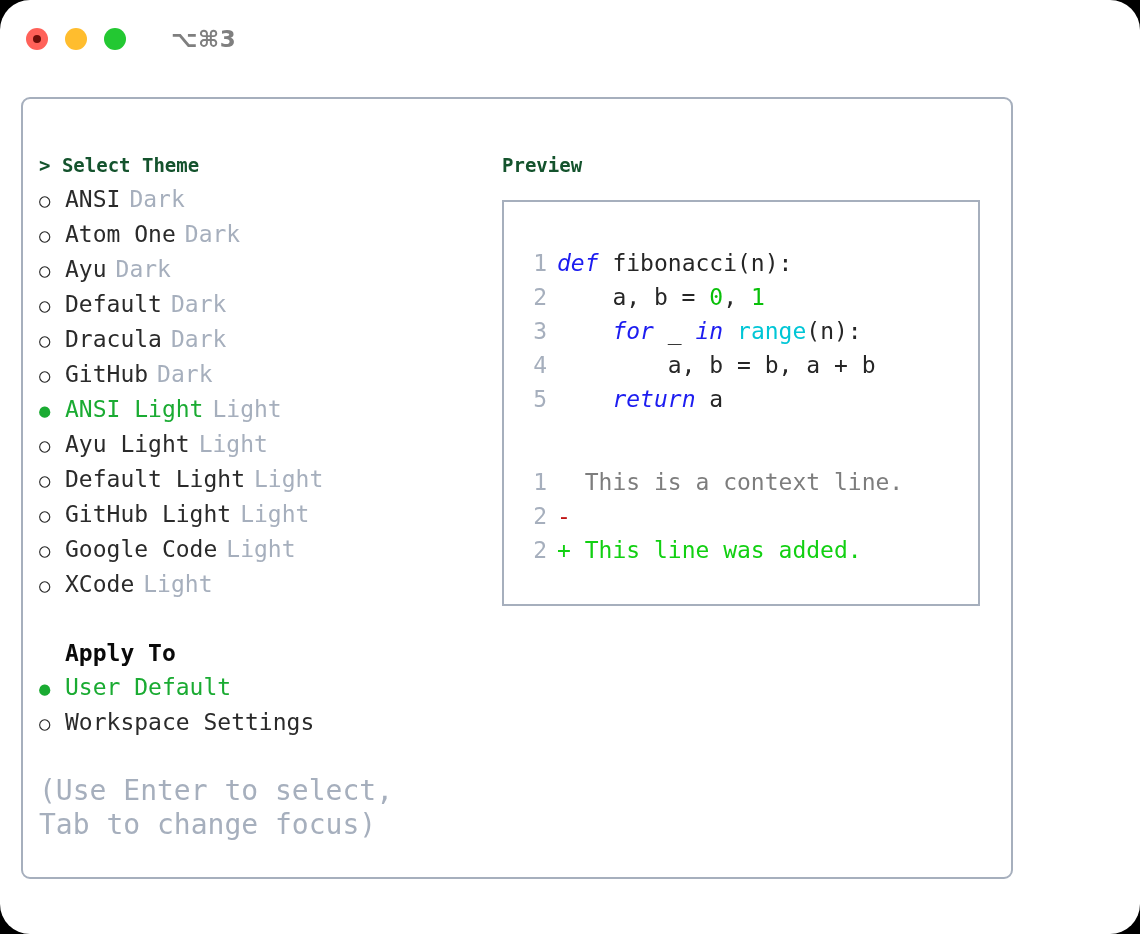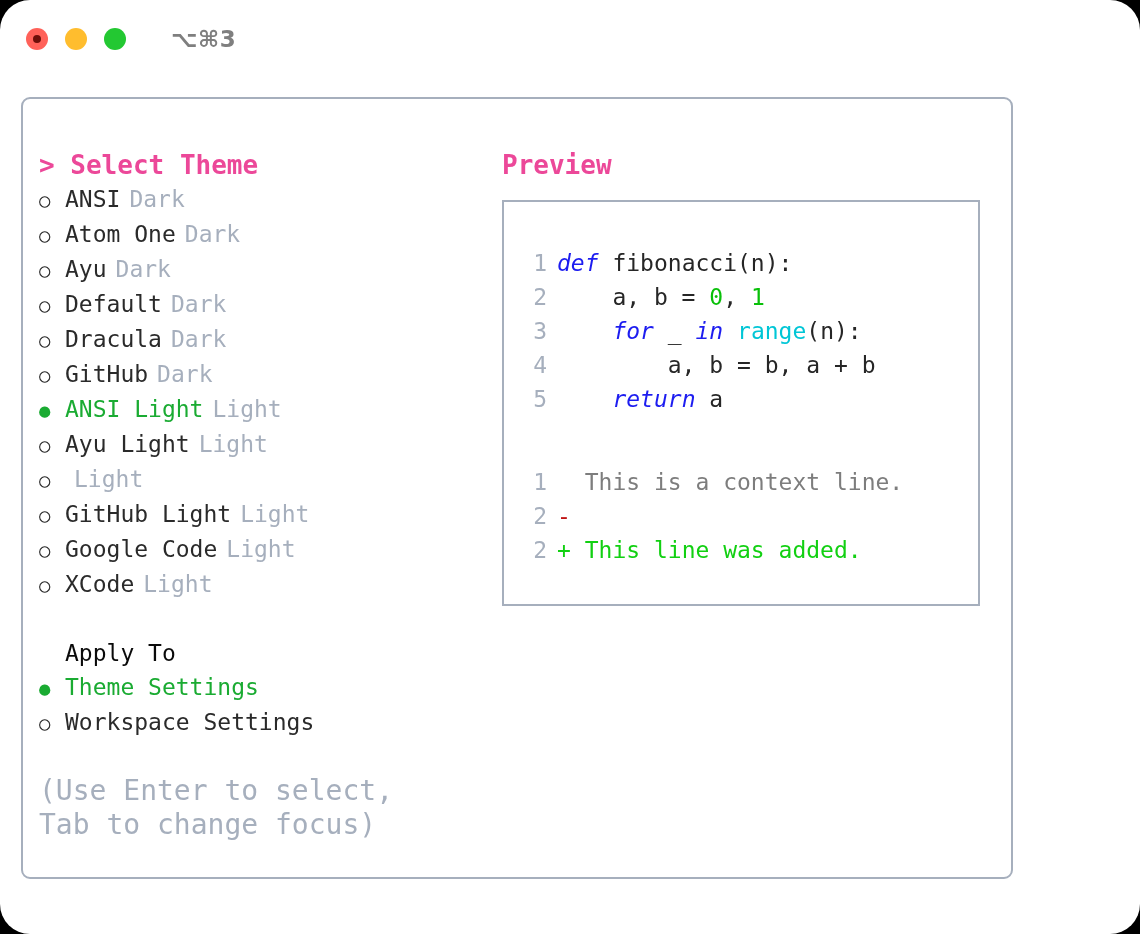--- a/index.html
+++ b/index.html
@@ -89,23 +89,23 @@
   }
 
   
   .left-col {
     position: absolute;
     left: 16px;
     top: 49px;
     width: 440px;
   }
   .heading {
-    font-size: 26px;
+    font-size: 19px;
     font-weight: bold;
-    color: #ec4899;
+    color: #14532d;
     line-height: 34px;
     white-space: pre;
   }
   .list { margin: 0; padding: 0; list-style: none; }
   .row {
     display: flex;
     align-items: baseline;
     line-height: 34px;
     font-size: 23px;
     white-space: pre;
@@ -124,20 +124,21 @@
     margin-left: 9px;
   }
 
   .section-gap { height: 34px; }
   .apply-heading {
     font-size: 23px;
     color: #0a0a0a;
     line-height: 34px;
     padding-left: 26px;
     white-space: pre;
+    font-weight: bold;
   }
   .hint {
     margin-top: 34px;
     font-size: 28px;
     line-height: 34px;
     color: #a6afbd;
     width: 400px;
   }
 
   
@@ -200,32 +201,32 @@
 
         <ul class="list" id="theme-list">
             <li class="row"><span class="bullet">○</span><span class="row-label">ANSI</span><span class="row-tag">Dark</span></li>
             <li class="row"><span class="bullet">○</span><span class="row-label">Atom One</span><span class="row-tag">Dark</span></li>
             <li class="row"><span class="bullet">○</span><span class="row-label">Ayu</span><span class="row-tag">Dark</span></li>
             <li class="row"><span class="bullet">○</span><span class="row-label">Default</span><span class="row-tag">Dark</span></li>
             <li class="row"><span class="bullet">○</span><span class="row-label">Dracula</span><span class="row-tag">Dark</span></li>
             <li class="row"><span class="bullet">○</span><span class="row-label">GitHub</span><span class="row-tag">Dark</span></li>
             <li class="row selected"><span class="bullet">●</span><span class="row-label">ANSI Light</span><span class="row-tag">Light</span></li>
             <li class="row"><span class="bullet">○</span><span class="row-label">Ayu Light</span><span class="row-tag">Light</span></li>
-            <li class="row"><span class="bullet">○</span><span class="row-tag">Light</span></li>
+            <li class="row"><span class="bullet">○</span><span class="row-label">Default Light</span><span class="row-tag">Light</span></li>
             <li class="row"><span class="bullet">○</span><span class="row-label">GitHub Light</span><span class="row-tag">Light</span></li>
             <li class="row"><span class="bullet">○</span><span class="row-label">Google Code</span><span class="row-tag">Light</span></li>
             <li class="row"><span class="bullet">○</span><span class="row-label">XCode</span><span class="row-tag">Light</span></li>
           </ul>
 
         <div class="section-gap"></div>
 
         <div class="apply-heading">Apply To</div>
 
         <ul class="list" id="apply-list">
-            <li class="row selected"><span class="bullet">●</span><span class="row-label">Theme Settings</span></li>
+            <li class="row selected"><span class="bullet">●</span><span class="row-label">User Default</span></li>
             <li class="row"><span class="bullet">○</span><span class="row-label">Workspace Settings</span></li>
           </ul>
 
         <div class="hint">(Use Enter to select, Tab to change focus)</div>
       </div>
 
       <div class="right-col">
         <div class="heading">Preview</div>
 
         <div class="preview-box">

